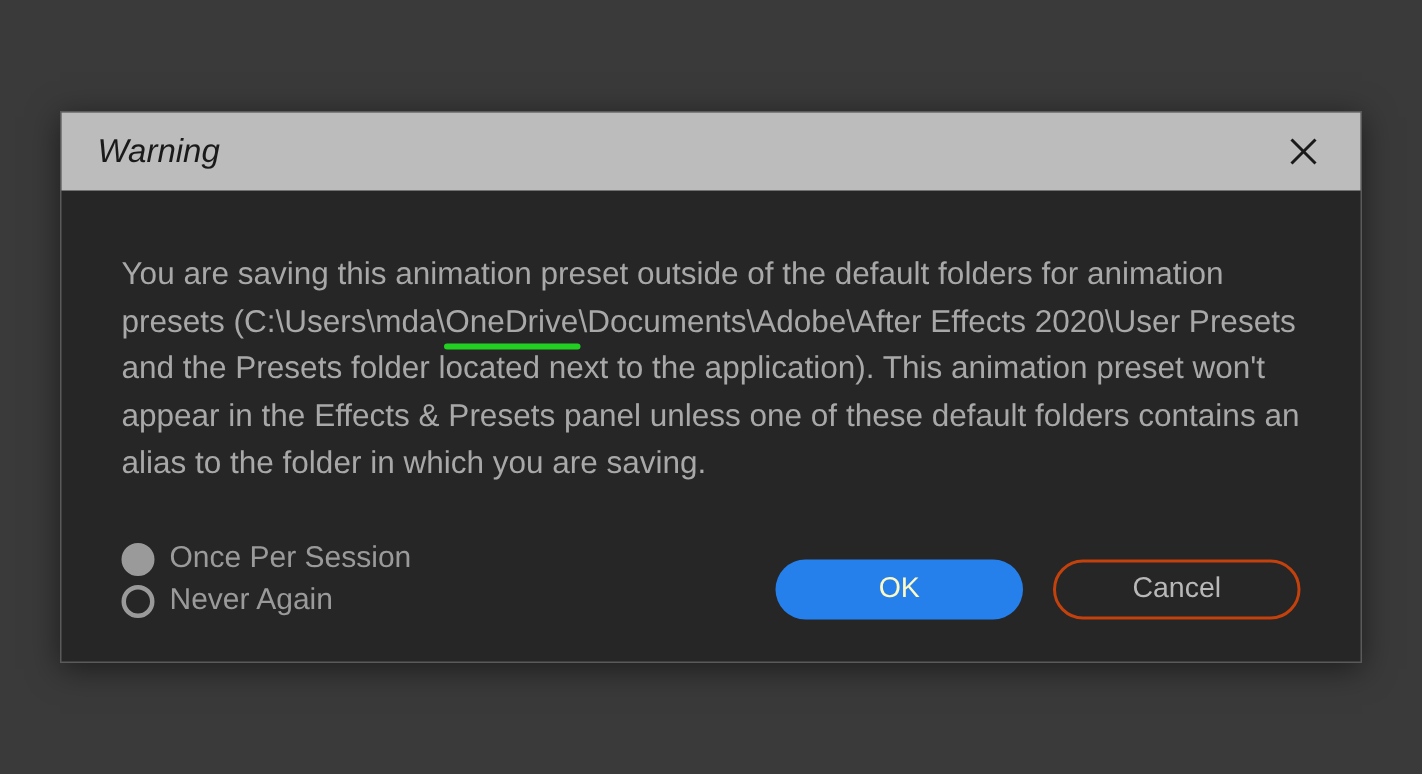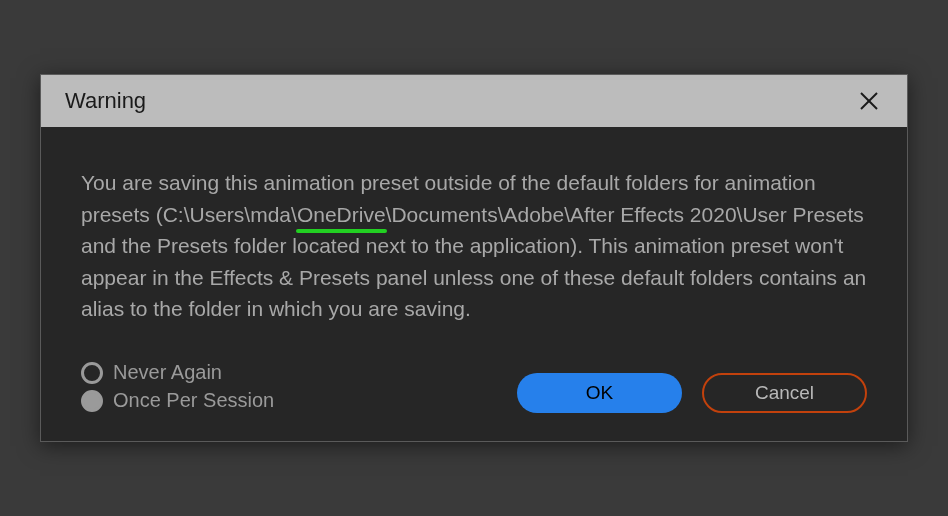--- a/index.html
+++ b/index.html
@@ -22,20 +22,21 @@
       border: 1px solid #5a5a5a;
       box-shadow: 0 4px 20px rgba(0,0,0,0.5);
     }
     .titlebar {
       height: 52px;
       background: #bcbcbc;
       display: flex;
       align-items: center;
       justify-content: space-between;
       padding: 0 24px;
+      font-style: italic;
     }
     .titlebar-title {
       color: #1a1a1a;
       font-size: 22px;
       font-weight: 400;
     }
     .close-btn {
       width: 28px;
       height: 28px;
       display: flex;
@@ -125,21 +126,21 @@
       padding: 0 40px;
       cursor: pointer;
       display: flex;
       align-items: center;
       justify-content: center;
       min-width: 165px;
       border: none;
     }
     .btn-primary {
       background: #2680eb;
-      color: #000000;
+      color: #fef9c3;
     }
     .btn-secondary {
       background: transparent;
       border: 2px solid #c2410c;
       color: #b8b8b8;
     }
   </style>
 </head>
 <body>
 
@@ -153,26 +154,26 @@
       </svg>
     </button>
   </div>
   <div class="content">
     <div class="message">
       <span>You are saving this animation preset outside of the default folders for animation presets (C:\Users\mda\</span><span class="underlined">OneDrive</span><span>\Documents\Adobe\After Effects 2020\User Presets and the Presets folder located next to the application). This animation preset won't appear in the Effects &amp; Presets panel unless one of these default folders contains an alias to the folder in which you are saving.</span>
     </div>
     <div class="footer">
       <div class="radio-group">
         <div class="radio-option">
+          <div class="radio-circle selected"></div>
+          <span class="radio-text">Once Per Session</span>
+        </div>
+        <div class="radio-option">
           <div class="radio-circle"></div>
           <span class="radio-text">Never Again</span>
-        </div>
-        <div class="radio-option">
-          <div class="radio-circle selected"></div>
-          <span class="radio-text">Once Per Session</span>
         </div>
       </div>
       <div class="buttons">
         <button class="btn btn-primary">OK</button>
         <button class="btn btn-secondary">Cancel</button>
       </div>
     </div>
   </div>
 </div>
 

